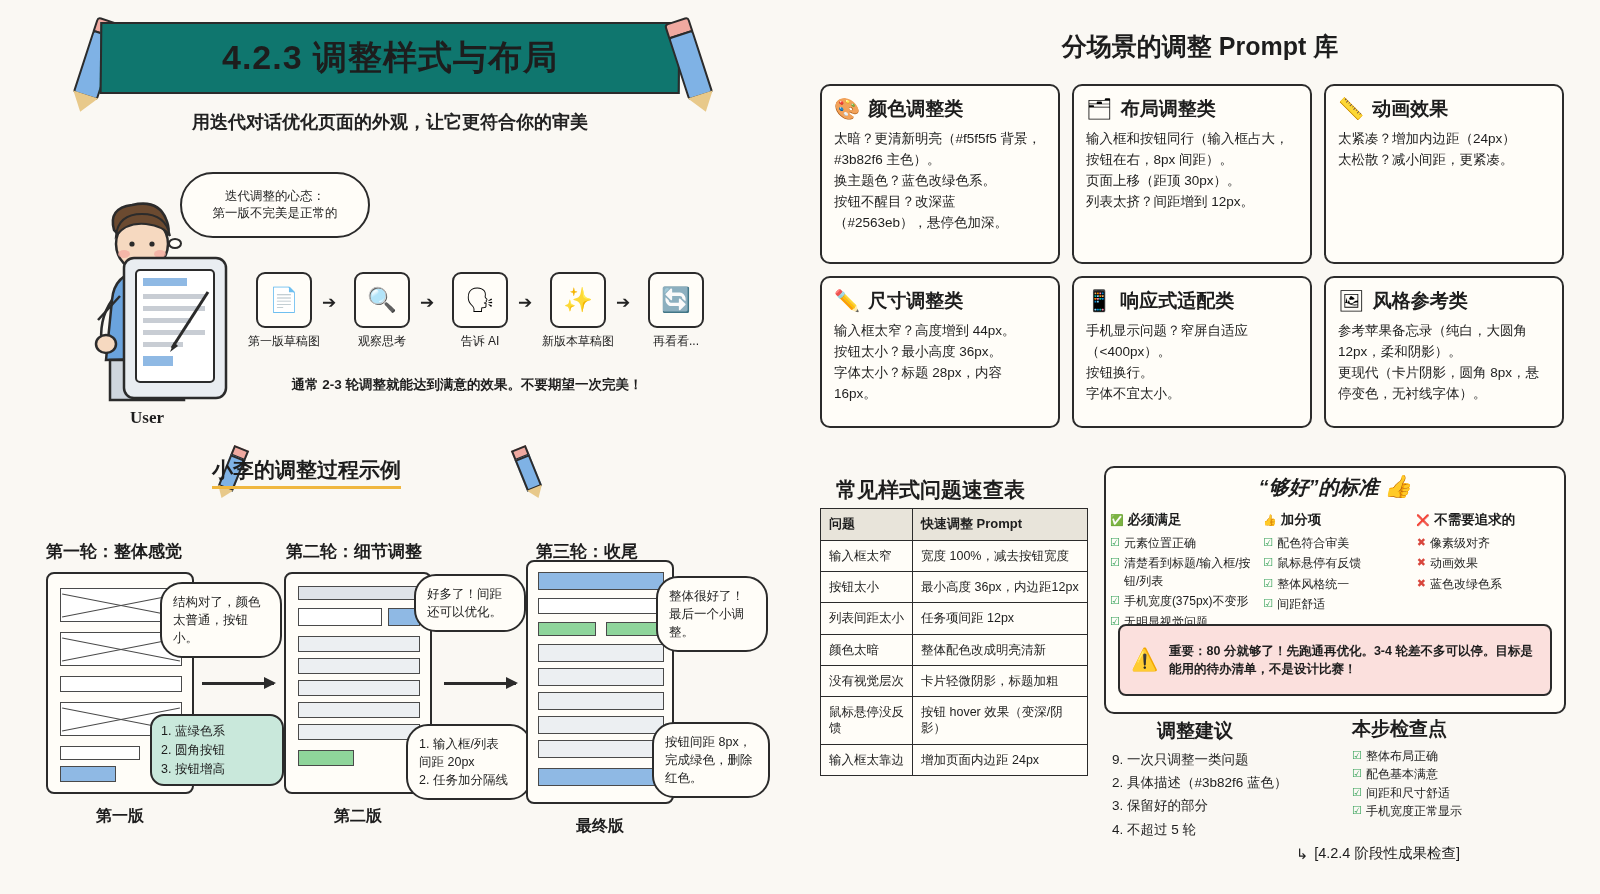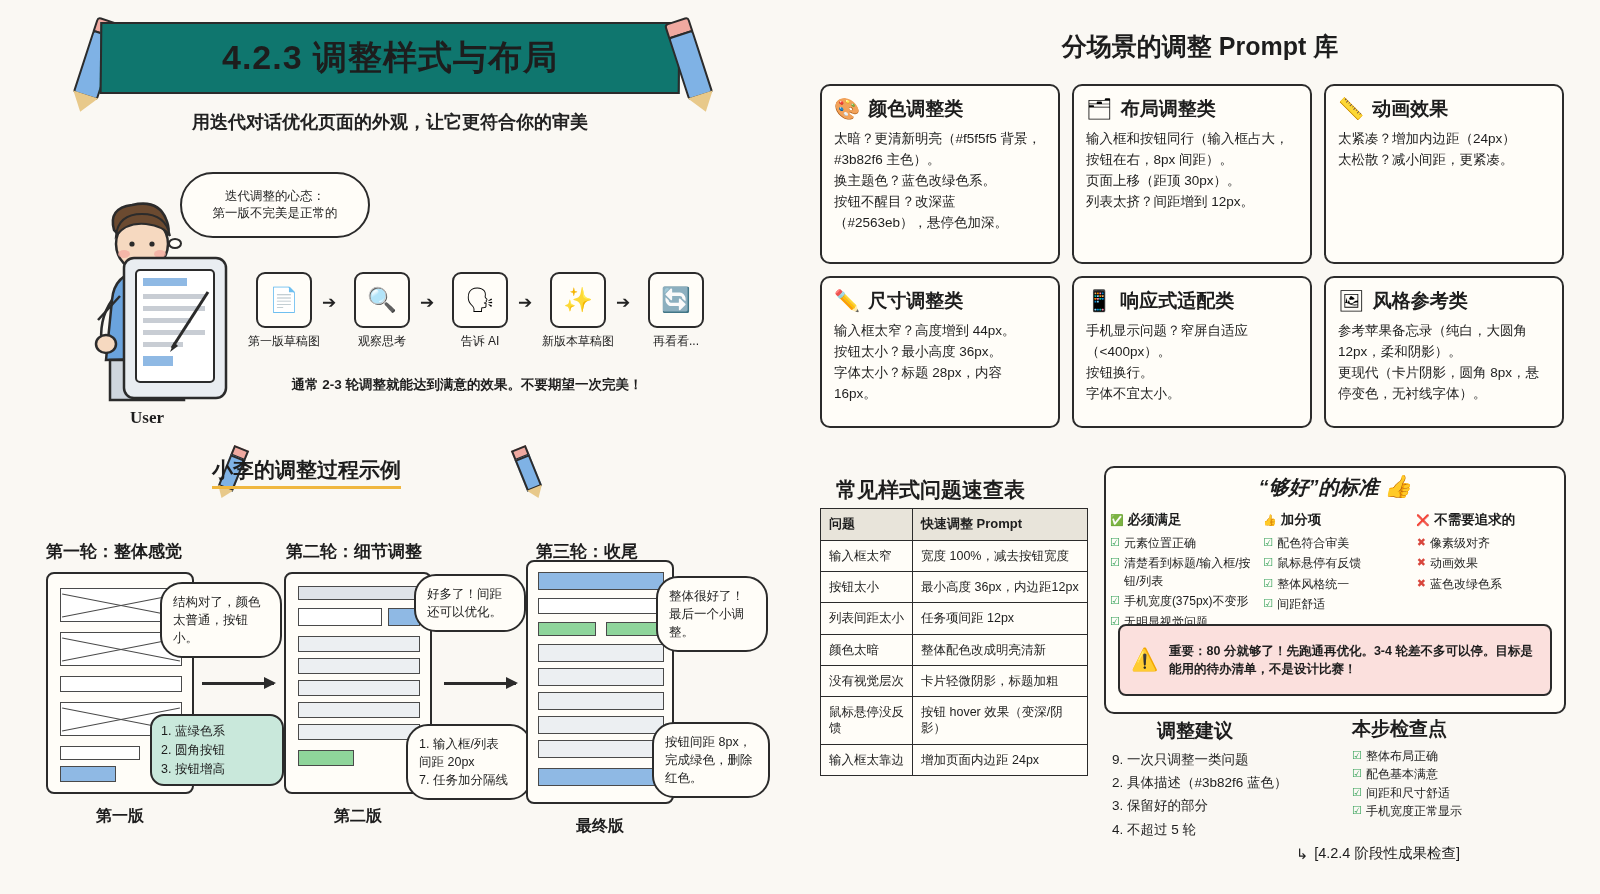--- a/index.html
+++ b/index.html
@@ -382,21 +382,21 @@
     <div class="wf-box" style="left:12px;top:106px;width:122px;height:16px;background:#eceff2"></div>
     <div class="wf-box" style="left:12px;top:128px;width:122px;height:16px;background:#eceff2"></div>
     <div class="wf-box" style="left:12px;top:150px;width:122px;height:16px;background:#eceff2"></div>
     <div class="wf-box" style="left:12px;top:176px;width:56px;height:16px;background:#8fd59b"></div>
   </div>
   <div class="ver-label" id="vl2">第二版</div>
   <div class="speech" id="sp2">好多了！间距还可以优化。</div>
   <div class="speech" id="sp4">
     <div>1. 输入框/列表</div>
     <div>   间距 20px</div>
-    <div>7. 任务加分隔线</div>
+    <div>2. 任务加分隔线</div>
   </div>
   <div class="big-arrow" id="ba2"></div>
 
   <div class="round-title" id="rt3">第三轮：收尾</div>
   <div class="phone" id="phone3">
     <div class="wf-box" style="left:10px;top:10px;width:126px;height:18px;background:#8fb9e4"></div>
     <div class="wf-box" style="left:10px;top:36px;width:126px;height:16px;background:#fff"></div>
     <div class="wf-box" style="left:10px;top:60px;width:58px;height:14px;background:#8fd59b"></div>
     <div class="wf-box" style="left:78px;top:60px;width:58px;height:14px;background:#8fd59b"></div>
     <div class="wf-box" style="left:10px;top:82px;width:126px;height:18px;background:#eceff2"></div>

